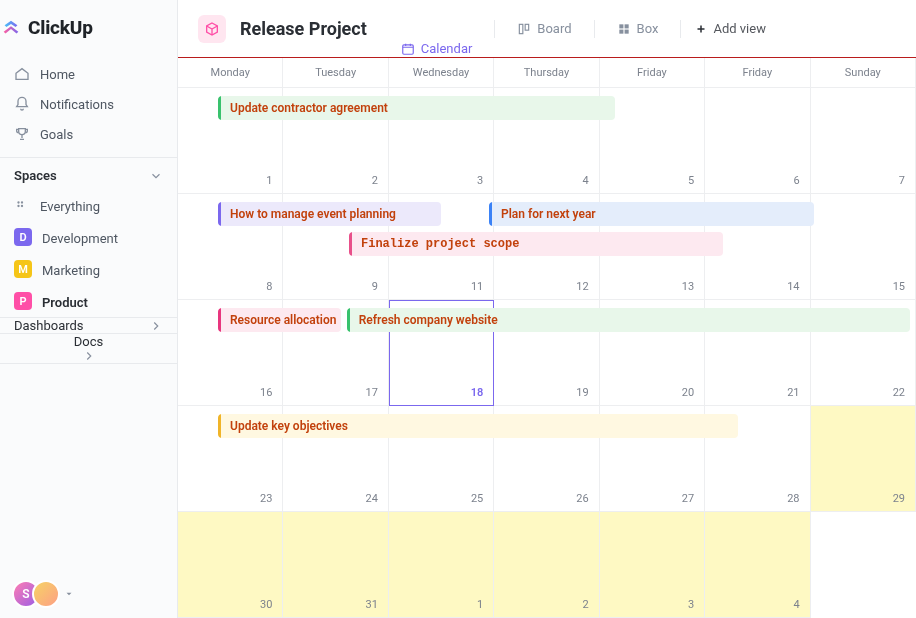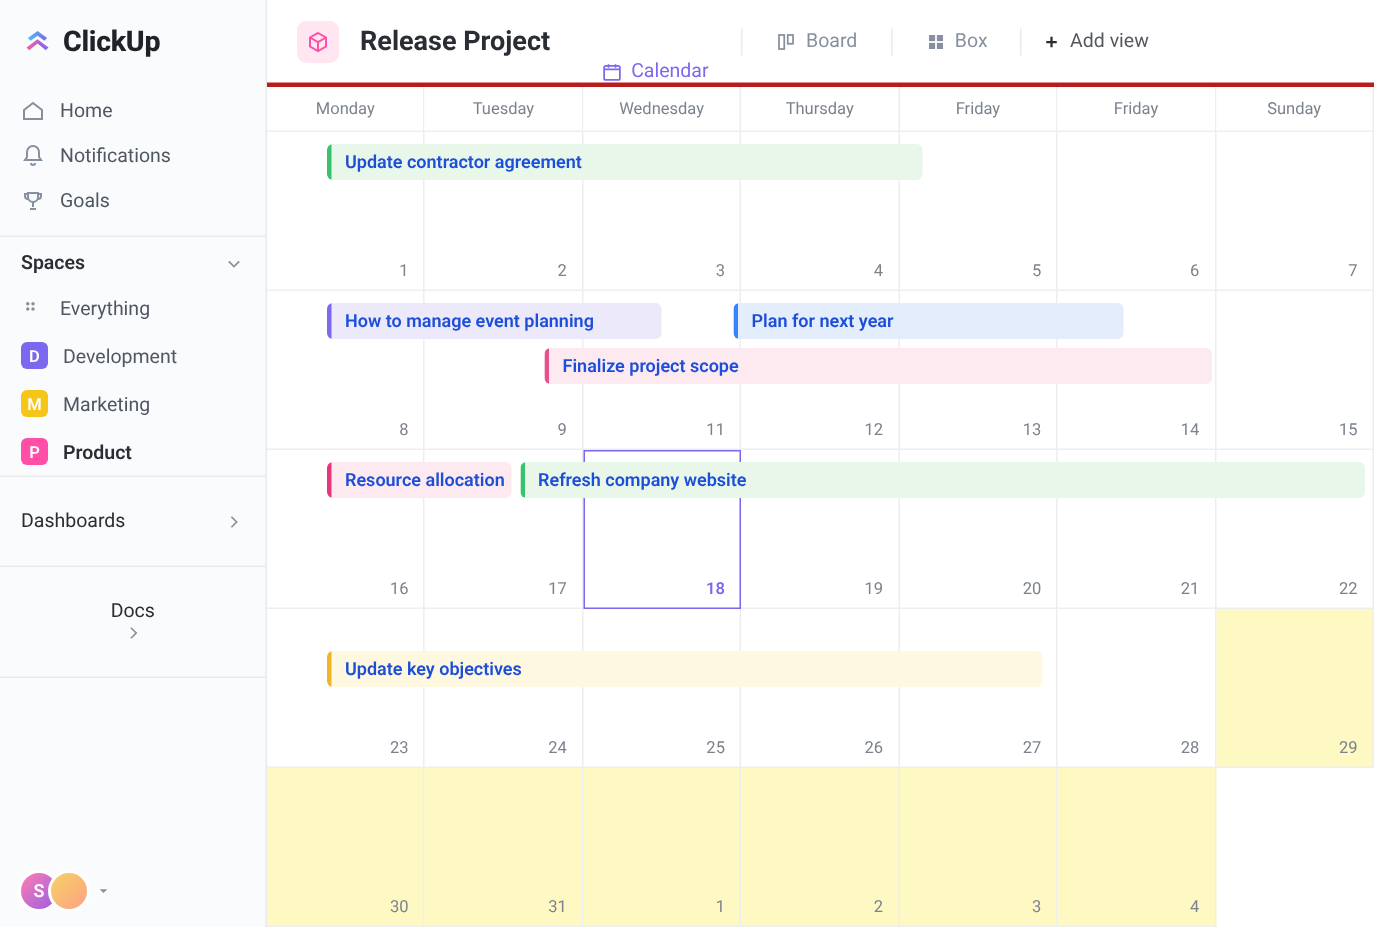--- a/index.html
+++ b/index.html
@@ -1,60 +1,60 @@
 <!DOCTYPE html>
 <html><head>
   <meta charset="utf-8">
   <style>
     * { margin: 0; padding: 0; box-sizing: border-box; }
     body { font-family: -apple-system, BlinkMacSystemFont, "Segoe UI", Roboto, sans-serif; font-size: 14px; color: #2a2e34; width: 916px; height: 618px; overflow: hidden; display: flex; background: #fff; }
     
     .sidebar { width: 178px; border-right: 1px solid #e8eaed; display: flex; flex-direction: column; background: #fafbfc; }
-    .brand { display: flex; align-items: center; gap: 6px; padding: 16px 14px 18px; text-align: center; }
+    .brand { display: flex; align-items: center; gap: 6px; padding: 16px 0 18px; text-align: center; }
     .brand-logo { width: 22px; height: 22px; }
     .brand-text { font-weight: 800; font-size: 19px; color: #1f2328; letter-spacing: -0.2px; }
     
     .nav-group { padding: 2px 0; }
     .nav-item { display: flex; align-items: center; gap: 10px; padding: 7px 14px; cursor: pointer; color: #4f5762; font-size: 13px; }
     .nav-item .icon { width: 16px; height: 16px; display:flex; align-items:center; justify-content:center; color:#87909e; }
     
     .section-header { display: flex; align-items: center; justify-content: space-between; padding: 10px 14px 8px; font-size: 13px; font-weight: 600; color: #2a2e34; border-top: 1px solid #e8eaed; margin-top:6px; cursor:pointer; }
     
     .space-item { display: flex; align-items: flex-end; gap: 10px; padding: 7px 14px; cursor: pointer; font-size: 13px; color:#4f5762; }
     .space-item.active { font-weight: 600; color:#2a2e34; }
     .space-badge { width: 18px; height: 18px; border-radius: 4px; display:flex; align-items:center; justify-content:center; font-size:11px; font-weight:600; color:#fff; }
     .space-icon { width:16px; height:16px; display:flex; align-items:center; justify-content:center; color:#87909e; }
     
-    .sidebar-link { display:flex; align-items:center; justify-content:space-between; padding: 22px 14px; font-size:13px; color:#2a2e34; border-top:1px solid #e8eaed; cursor:pointer; }
+    .sidebar-link { display:flex; align-items:center; justify-content:space-between; padding: 0 14px; font-size:13px; color:#2a2e34; border-top:1px solid #e8eaed; cursor:pointer; }
     
     .sidebar-spacer { flex: 1; }
     .avatar-row { padding: 10px 12px; display:flex; align-items:center; gap:4px; }
     .avatar-stack { display:flex; }
     .avatar { width:28px; height:28px; border-radius:50%; border:2px solid #fff; display:flex; align-items:center; justify-content:center; font-size:12px; font-weight:600; color:#fff; }
     .avatar + .avatar { margin-left:-8px; }
     
     .main { flex:1; display:flex; flex-direction:column; min-width:0; }
-    .topbar { display:flex; align-items:center; gap:14px; padding: 10px 20px; border-bottom:3px solid #b91c1c; height:58px; }
+    .topbar { display:flex; align-items:center; gap:14px; padding: 10px 20px; border-bottom:1px solid #b91c1c; height:58px; }
     .proj-icon { width:28px; height:28px; border-radius:6px; background:#ffe6f0; display:flex; align-items:center; justify-content:center; }
     .proj-title { font-size:18px; font-weight:700; color:#2a2e34; }
     .view-tab { display:flex; align-items:center; gap:6px; padding:5px 8px; font-size:13px; color:#87909e; cursor:pointer; border-radius:4px; }
     .view-tab.active { color:#7b68ee;margin-top:40px; }
     .view-tab .vicon { width:14px; height:14px; }
     .divider-v { width:1px; height:18px; background:#e8eaed; }
     .add-view { display:flex; align-items:center; gap:6px; color:#54575d; font-size:13px; cursor:pointer; }
     
     .calendar { flex:1; display:grid; grid-template-columns: repeat(7, 1fr); grid-template-rows: 30px repeat(5, 1fr); position:relative; overflow:hidden; }
     .day-header { font-size:11px; color:#7c828d; display:flex; align-items:center; justify-content:center; border-bottom:1px solid #edeef0; border-right:1px solid #edeef0; background:#fff; }
     .cell { border-right:1px solid #edeef0; border-bottom:1px solid #edeef0; position:relative; }
     .cell .dnum { position:absolute; top:auto; bottom:6px; right:10px; font-size:11px; color:#7c828d; }
     .cell.selected { outline:1px solid #7b68ee; outline-offset:-1px; }
     .cell.selected .dnum { color:#7b68ee; font-weight:600; }
     .cell.dimmed { background:#fef9c3; }
     
-    .event { position:absolute; height:24px; border-radius:4px; display:flex; align-items:center; padding:0 10px 0 8px; font-size:12px; font-weight:600; color:#1d4ed8; overflow:hidden; white-space:nowrap; cursor:pointer; }
+    .event { position:absolute; height:24px; border-radius:4px; display:flex; align-items:center; padding:0 10px 0 8px; font-size:12px; font-weight:600; color:#c2410c; overflow:hidden; white-space:nowrap; cursor:pointer; }
     .event .bar { position:absolute; left:0; top:0; bottom:0; width:3px; border-radius:4px 0 0 4px; }
     .event .txt { margin-left:4px; }
   </style>
 </head>
 <body>
 
 <div class="sidebar">
   <div class="brand">
     <svg class="brand-logo" viewBox="0 0 24 24">
       <path d="M4 16 L12 10 L20 16 L18 18 L12 13 L6 18 Z" fill="url(#g1)"></path>
@@ -316,34 +316,34 @@
         <span class="dnum">4</span>
       </div>
       <div class="event" style="left: 40px; width: 396.8px; top: 38px; background: rgb(232, 247, 234);">
         <span class="bar" style="background:#39c26d"></span>
         <span class="txt">Update contractor agreement</span>
       </div>
       <div class="event" style="left: 40px; width: 222.843px; top: 144px; background: rgb(236, 233, 251);">
         <span class="bar" style="background:#7b68ee"></span>
         <span class="txt">How to manage event planning</span>
       </div>
-      <div class="event" style="left: 311.014px; width: 260px; top: 144px; background: rgb(228, 237, 251);">
+      <div class="event" style="left: 311.014px; width: 325px; top: 144px; background: rgb(228, 237, 251);">
         <span class="bar" style="background:#3b82f6"></span>
         <span class="txt">Plan for next year</span>
       </div>
-      <div class="event" style="left: 185px; width: 445px; top: 174px; background: rgb(253, 233, 240);">
+      <div class="event" style="left: 171px; width: 374px; top: 174px; background: rgb(253, 233, 240); font-family: Liberation Mono, monospace;">
         <span class="bar" style="background:#e8508a"></span>
         <span class="txt">Finalize project scope</span>
       </div>
       <div class="event" style="left: 40px; width: 122.686px; top: 250px; background: rgb(253, 233, 240);">
         <span class="bar" style="background:#e8367e"></span>
         <span class="txt">Resource allocation</span>
       </div>
       <div class="event" style="left: 168.686px; width: 563.314px; top: 250px; background: rgb(232, 247, 234);">
         <span class="bar" style="background:#39c26d"></span>
         <span class="txt">Refresh company website</span>
       </div>
-      <div class="event" style="left: 40px; width: 477px; top: 376px; background: rgb(255, 248, 225);">
+      <div class="event" style="left: 40px; width: 520px; top: 356px; background: rgb(255, 248, 225);">
         <span class="bar" style="background:#f0b429"></span>
         <span class="txt">Update key objectives</span>
       </div>
     </div>
 </div>
 
 </body></html>

